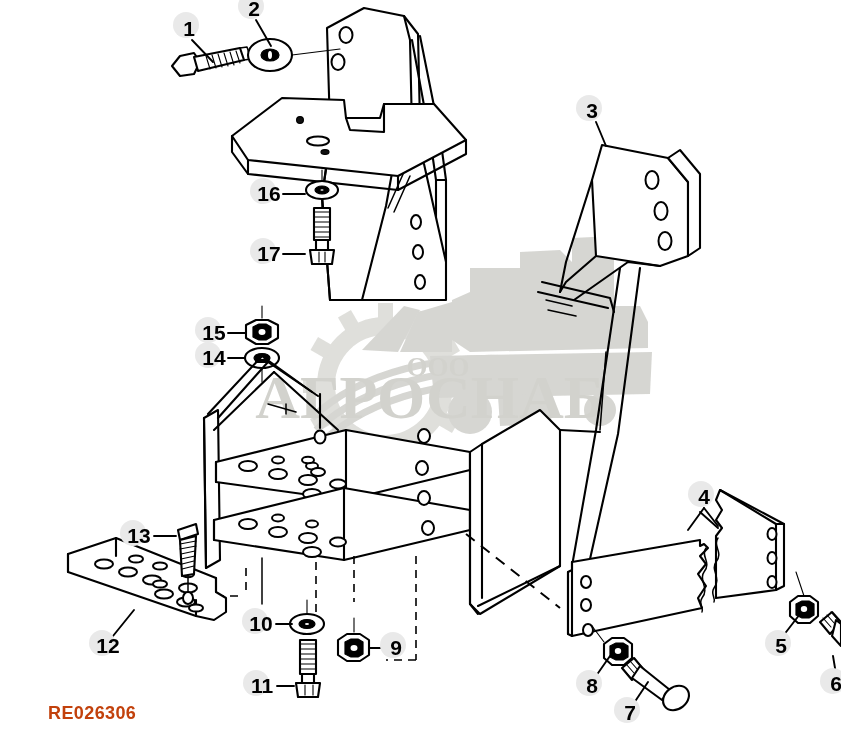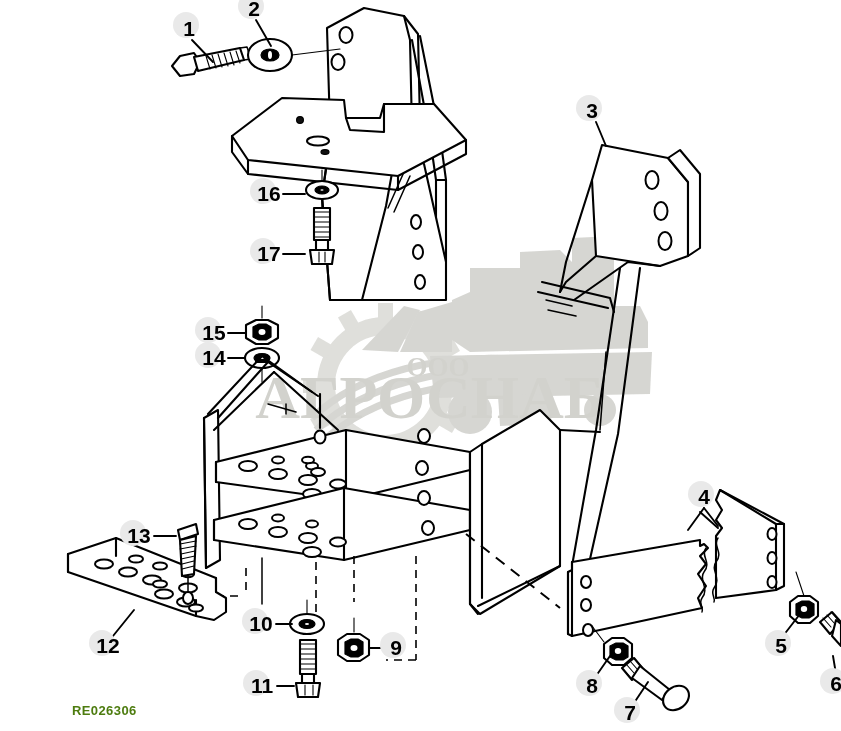--- a/index.html
+++ b/index.html
@@ -47,26 +47,26 @@
   .wm-fill  { fill: #dededa; }
   .wm-fill2 { fill: #d4d4d0; }
   .wm-text  {
     font-family: "Liberation Serif", serif;
     font-weight: bold;
     fill: #d0d0cb;
   }
   .wm-stroke { fill: none; stroke: #d4d4d0; }
   #part-code {
     position: absolute;
-    left: 72px;
+    left: 48px;
     top: 703px;
     font-family: "Liberation Sans", sans-serif;
-    font-size: 13px;
+    font-size: 18px;
     font-weight: bold;
-    color: #4d7c0f;
+    color: #c2410c;
     letter-spacing: 0.4px;
     white-space: nowrap;
   }
 </style>
 </head>
 <body>
 
 <div id="diagram-page">
 
   <svg id="diagram-svg" viewBox="0 0 841 731">

